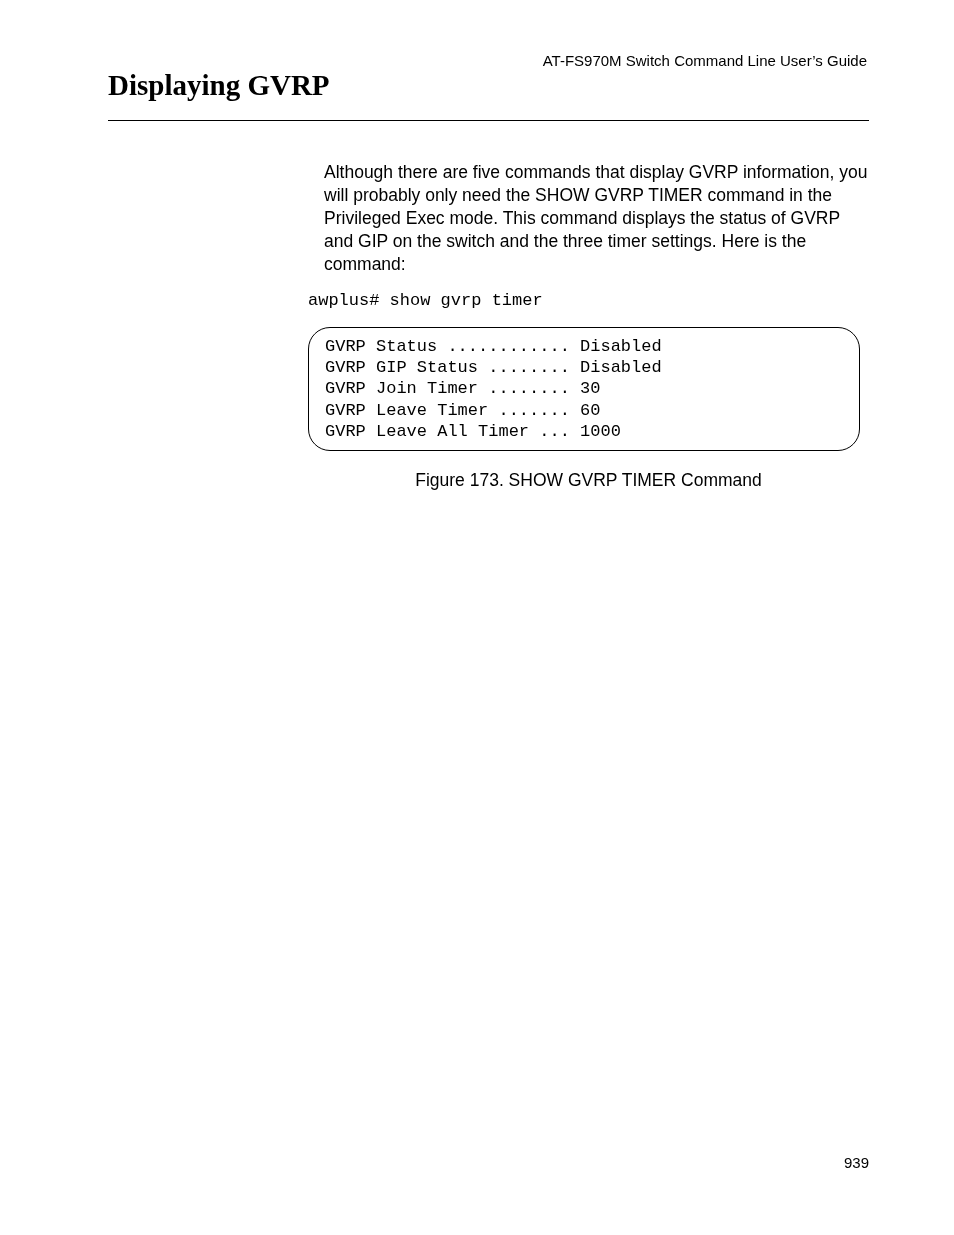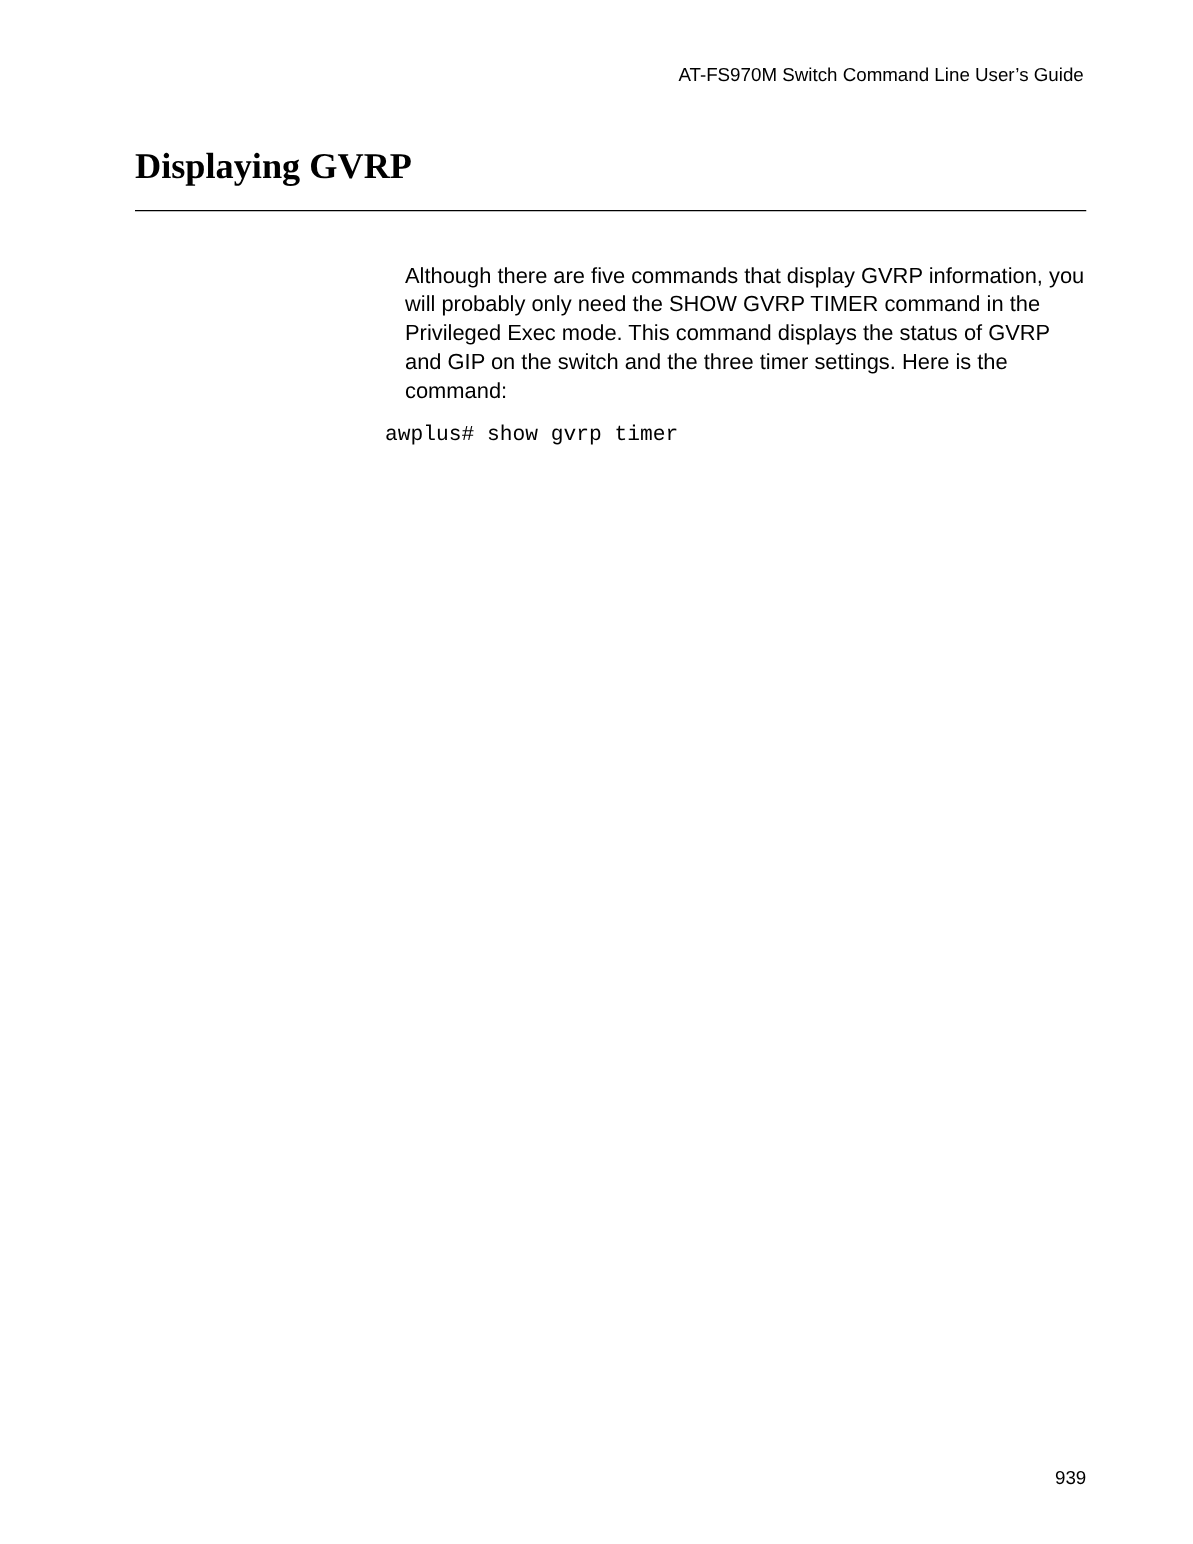--- a/index.html
+++ b/index.html
@@ -16,21 +16,20 @@
     .page {
       padding: 52px 85px 0 108px;
       box-sizing: border-box;
       height: 100%;
       position: relative;
     }
     .running-header {
       text-align: right;
       font-size: 15px;
       font-family: Arial, Helvetica, sans-serif;
-      margin-bottom: 48px;
       margin-right: 2px;
     }
     .section-title {
       font-family: "Times New Roman", Times, serif;
       font-weight: bold;
       font-size: 29px;
       margin: 0 0 6px 0;
       padding-bottom: 18px;
       border-bottom: 1.2px solid #000;
     }
@@ -62,40 +61,46 @@
       box-sizing: border-box;
     }
     .figure-caption {
       text-align: center;
       font-size: 17.5px;
       margin: 8px 0 22px 0;
     }
     .page-number {
       position: absolute;
       right: 85px;
-      bottom: 44px;
+      bottom: 64px;
       font-size: 15px;
     }
   </style>
 </head>
 <body>
 
 <div class="page">
 
   <div class="running-header">AT-FS970M Switch Command Line User’s Guide</div>
 
   <h1 class="section-title">Displaying GVRP</h1>
 
   <div class="body-col">
 
     <p class="para">Although there are five commands that display GVRP information, you will probably only need the SHOW GVRP TIMER command in the Privileged Exec mode. This command displays the status of GVRP and GIP on the switch and the three timer settings. Here is the command:</p>
 
     <div class="mono">awplus# show gvrp timer</div>
 
 
+    <div class="output-box">GVRP Status ............ Disabled
+GVRP GIP Status ........ Disabled
+GVRP Join Timer ........ 30
+GVRP Leave Timer ....... 60
+GVRP Leave All Timer ... 1000</div>
 
+    <div class="figure-caption">Figure 173. SHOW GVRP TIMER Command</div>
 
 
   </div>
 
   <div class="page-number">939</div>
 
 </div>
 
 </body></html>

